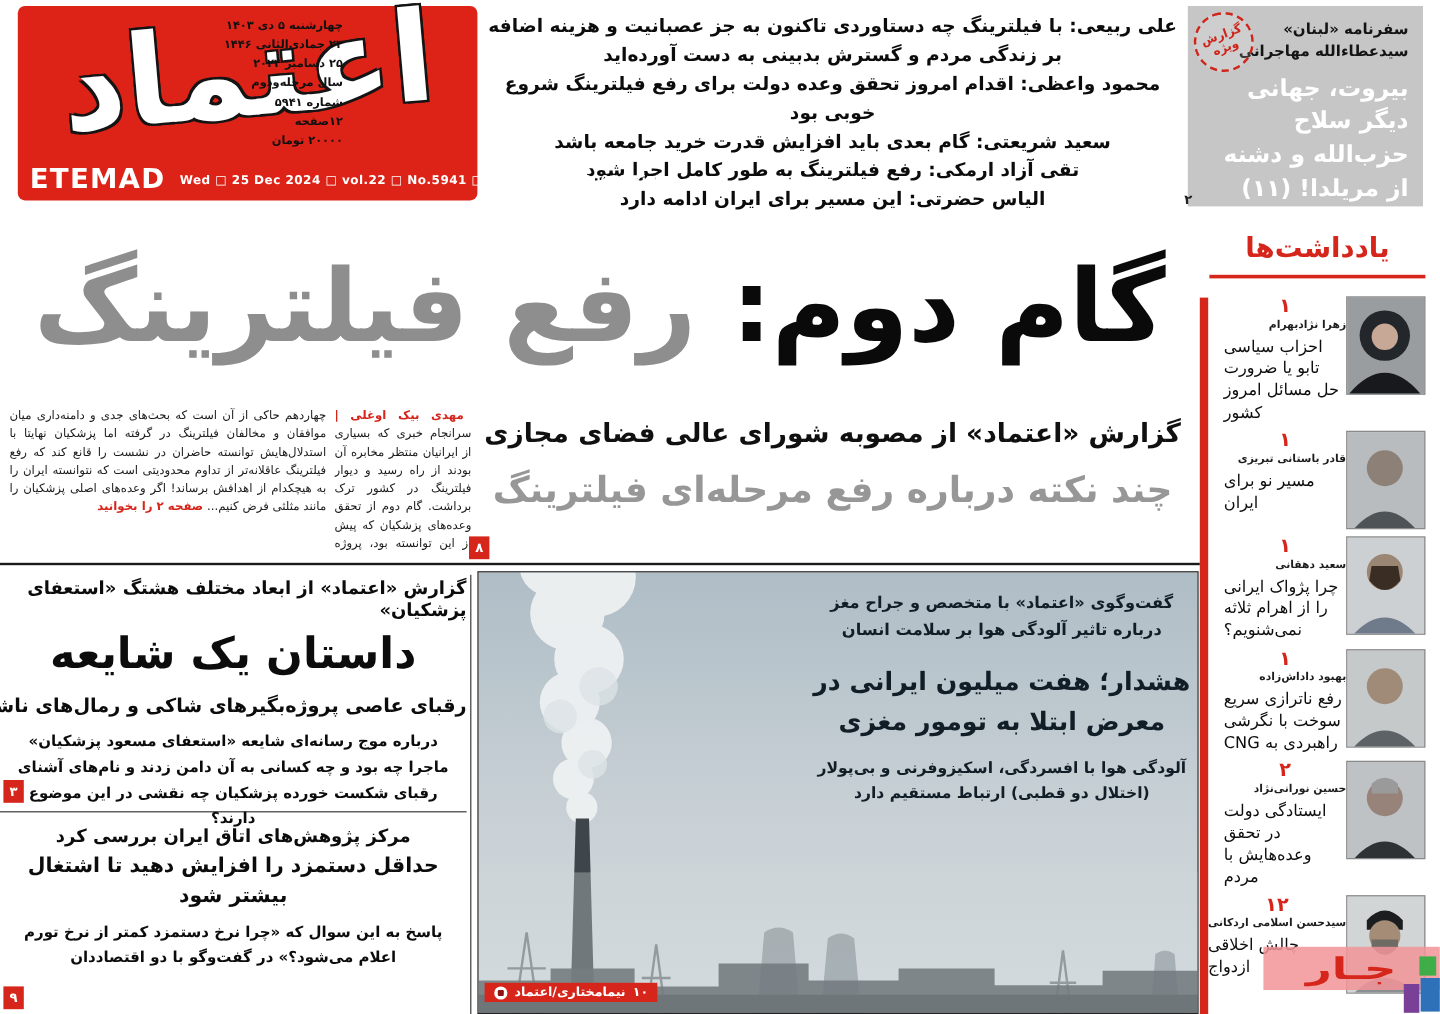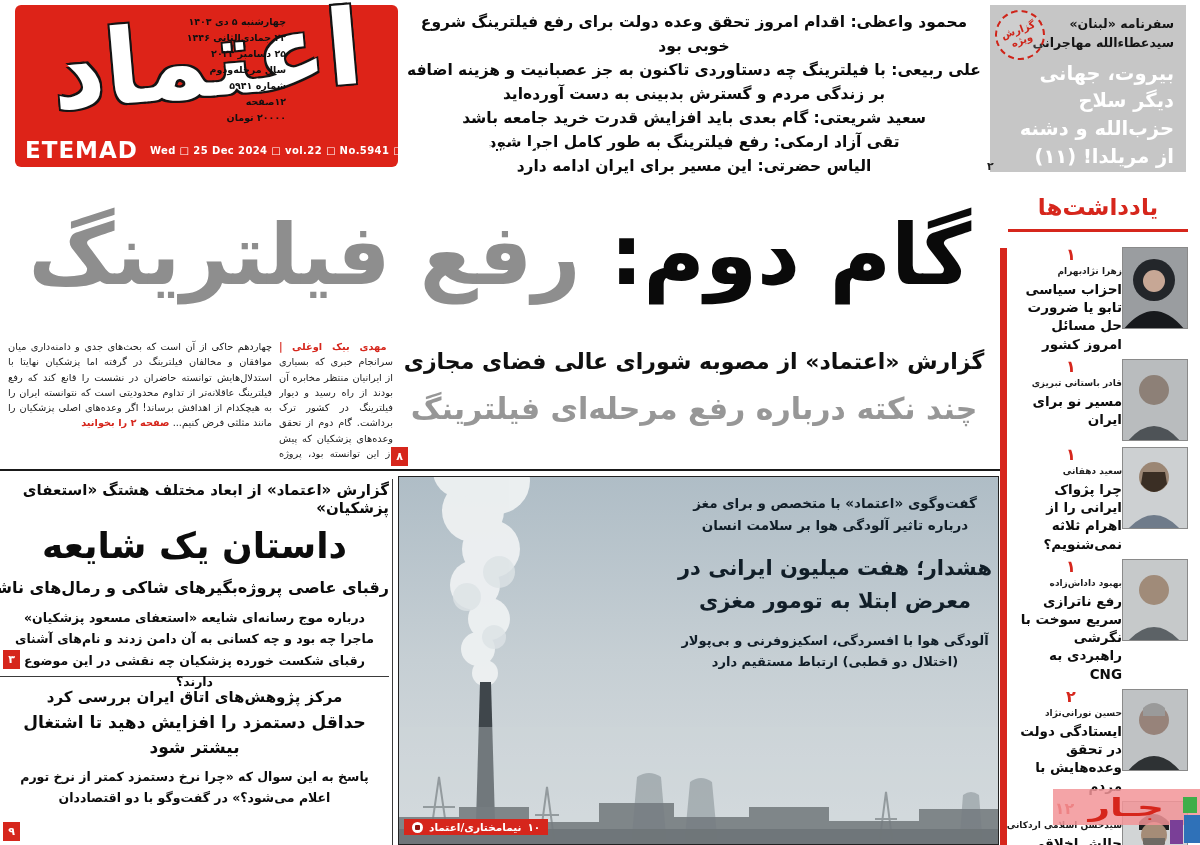--- a/index.html
+++ b/index.html
@@ -89,21 +89,21 @@
   
   .notes-title{position:absolute;left:1008px;top:194px;width:180px;text-align:center;color:#d6261c;
                font-size:23px;font-weight:bold;padding-bottom:9px;border-bottom:3px solid #d6261c;}
   .side-redbar{position:absolute;left:1000px;top:248px;width:7px;height:597px;background:#d6261c;}
   .notes{position:absolute;left:1010px;top:247px;width:178px;}
   .note{display:flex;direction:rtl;margin-bottom:6px;}
   .note-photo{width:66px;height:82px;border:1px solid #8a8a8a;flex:none;overflow:hidden;background:#c3c6c8;}
   .note-body{flex:1;padding-left:4px;margin-left:6px;}
   .note-num{color:#d6261c;font-size:16px;font-weight:bold;text-align:center;line-height:1;}
   .note-author{font-size:9px;font-weight:bold;color:#1d1d1d;text-align:right;margin-top:3px;white-space:nowrap;}
-  .note-title{font-size:13.5px;font-weight:bold;color:#0d0d0d;text-align:right;line-height:1.35;margin-top:4px;}
+  .note-title{font-size:13.5px;font-weight:normal;color:#0d0d0d;text-align:left;line-height:1.35;margin-top:4px;}
 
   
   .wm-band{position:absolute;left:1053px;top:789px;width:147px;height:36px;background:rgba(242,148,152,.85);
            display:flex;align-items:center;justify-content:center;z-index:8;}
   .wm-text{color:#d6261c;font-size:25px;font-weight:bold;transform:scaleX(1.5);}
   .wm-sq{position:absolute;z-index:8;}
   .wm-sq.g{left:1183px;top:797px;width:14px;height:16px;background:#3fae49;}
   .wm-sq.b{left:1184px;top:815px;width:16px;height:28px;background:#2f71b8;}
   .wm-sq.p{left:1170px;top:820px;width:13px;height:24px;background:#7a3f97;}
 </style>
@@ -123,22 +123,22 @@
       <div>۱۲صفحه</div>
       <div>۲۰۰۰۰ تومان</div>
     </div>
     <div class="masthead-foot">
       <span class="logo-en">ETEMAD</span>
       <span class="info-en">Wed □ 25 Dec 2024 □ vol.22 □ No.5941 □ 12 Pages □ 200000 Rials</span>
     </div>
   </div>
 
   <div class="quotes">
+    <div class="quote">علی ربیعی: با فیلترینگ چه دستاوردی تاکنون به جز عصبانیت و هزینه اضافه بر زندگی مردم و گسترش بدبینی به دست آورده‌اید</div>
     <div class="quote">محمود واعظی: اقدام امروز تحقق وعده دولت برای رفع فیلترینگ شروع خوبی بود</div>
-    <div class="quote">علی ربیعی: با فیلترینگ چه دستاوردی تاکنون به جز عصبانیت و هزینه اضافه بر زندگی مردم و گسترش بدبینی به دست آورده‌اید</div>
     <div class="quote">سعید شریعتی: گام بعدی باید افزایش قدرت خرید جامعه باشد</div>
     <div class="quote">تقی آزاد ارمکی: رفع فیلترینگ به طور کامل اجرا شود</div>
     <div class="quote">الیاس حضرتی: این مسیر برای ایران ادامه دارد</div>
   </div>
 
   <div class="travel">
     <div class="stamp">گزارش ویژه</div>
     <div class="travel-kicker">
       <span>سفرنامه «لبنان»</span><br>
       <span>سیدعطاءالله مهاجرانی</span>
@@ -215,21 +215,21 @@
         <path d="M140 369 L148 310 L156 369 M136 338 L160 338"></path>
         <path d="M480 369 L487 315 L494 369 M476 342 L498 342"></path>
       </g>
 
       <path d="M0 369 L0 340 L60 340 L60 330 L130 330 L130 345 L200 345 L200 326 L275 326 L275 340 L350 340 L350 330 L430 330 L430 344 L520 344 L520 332 L601 332 L601 369 Z" fill="#474d51" opacity="0.9"></path>
       <rect x="0" y="352" width="601" height="17" fill="#3c4246" opacity="0.95"></rect>
 
       <rect x="0" y="250" width="601" height="119" fill="#cfd6d9" opacity="0.35"></rect>
     </svg>
     <div class="photo-overlay">
-      <div class="po-kicker">گفت‌وگوی «اعتماد» با متخصص و برای مغز درباره تاثیر آلودگی هوا بر سلامت انسان</div>
+      <div class="po-kicker">گفت‌وگوی «اعتماد» با متخصص و جراح مغز درباره تاثیر آلودگی هوا بر سلامت انسان</div>
       <div class="po-title">هشدار؛ هفت میلیون ایرانی در معرض ابتلا به تومور مغزی</div>
       <div class="po-sub">آلودگی هوا با افسردگی، اسکیزوفرنی و بی‌پولار (اختلال دو قطبی) ارتباط مستقیم دارد</div>
     </div>
     <div class="photo-caption">
       <span>۱۰</span>
       <span>نیمامختاری/اعتماد</span>
       <span class="cam-icon">
           <i></i>
         </span>
     </div>

